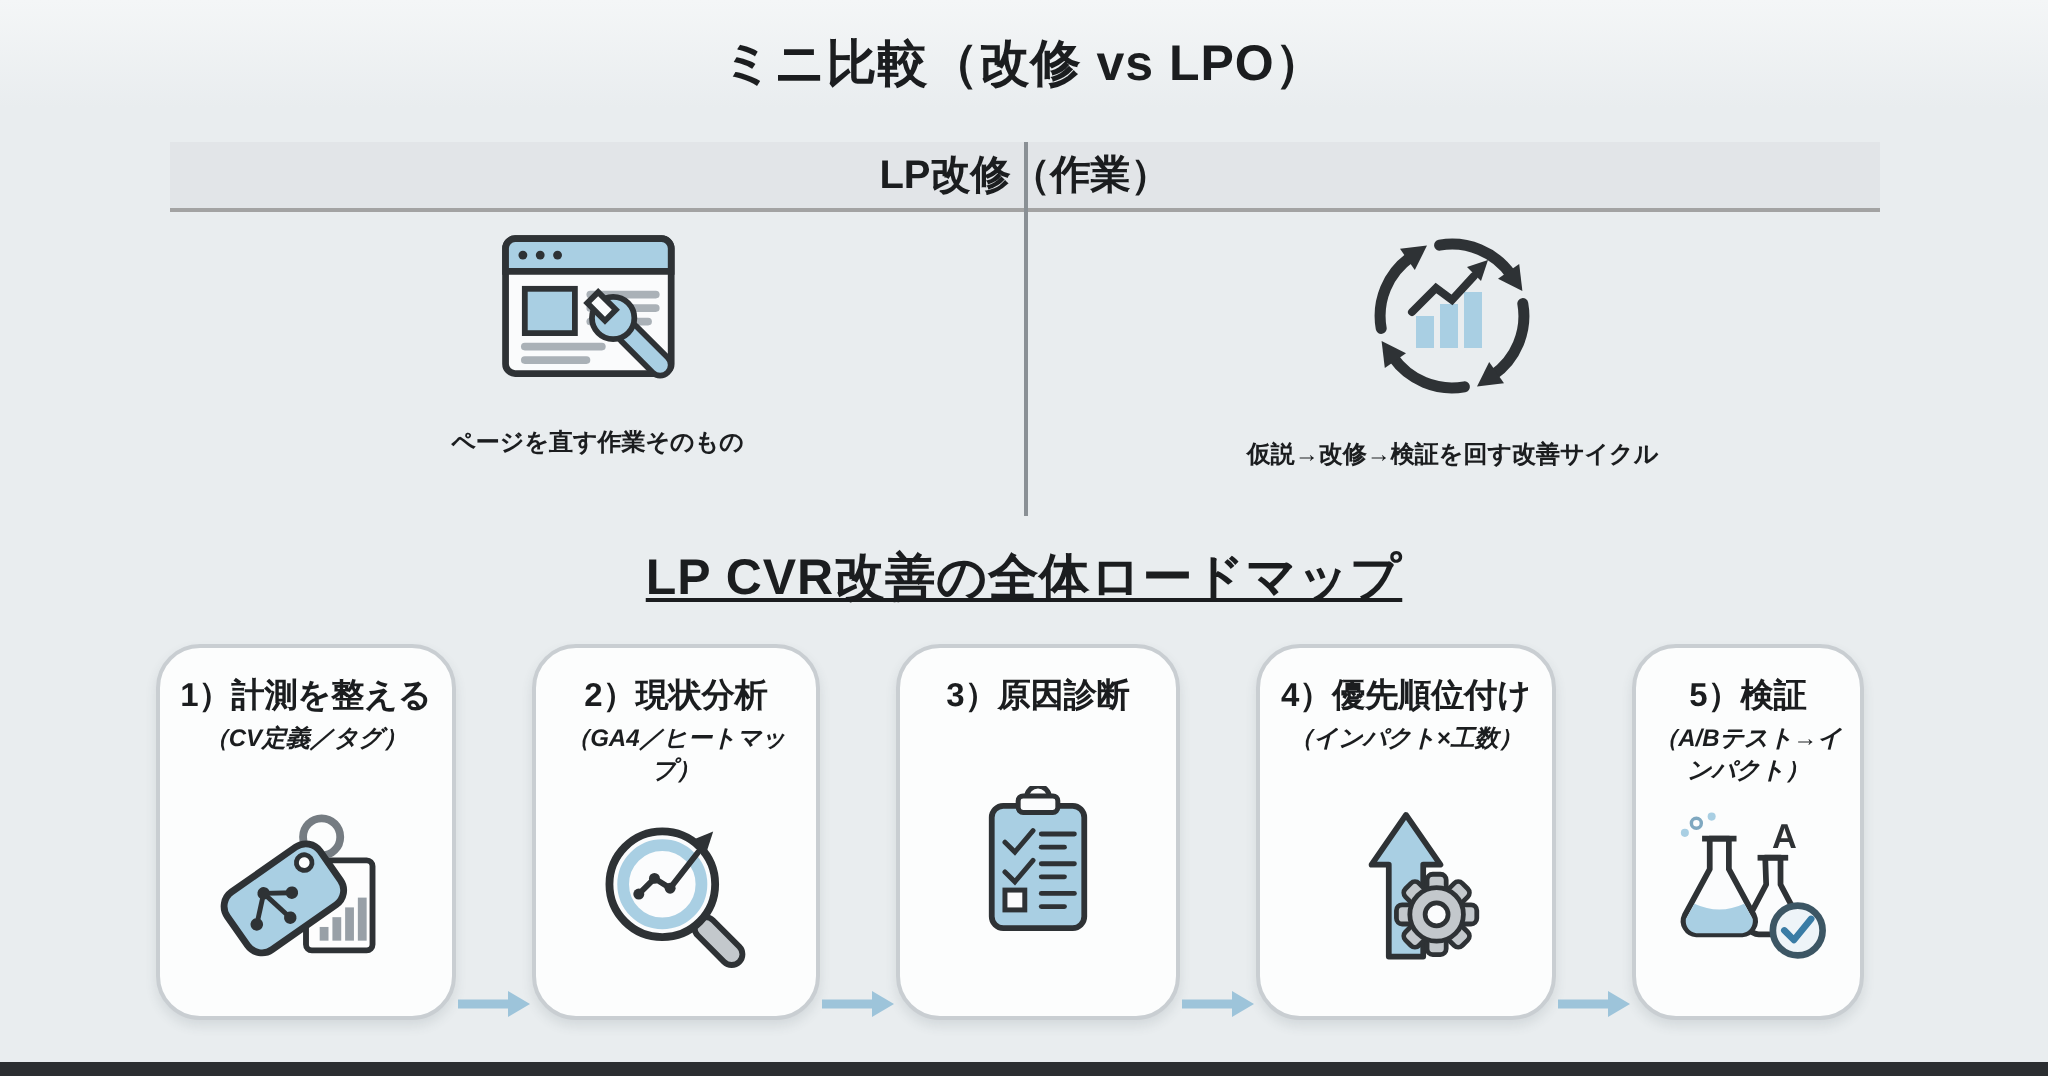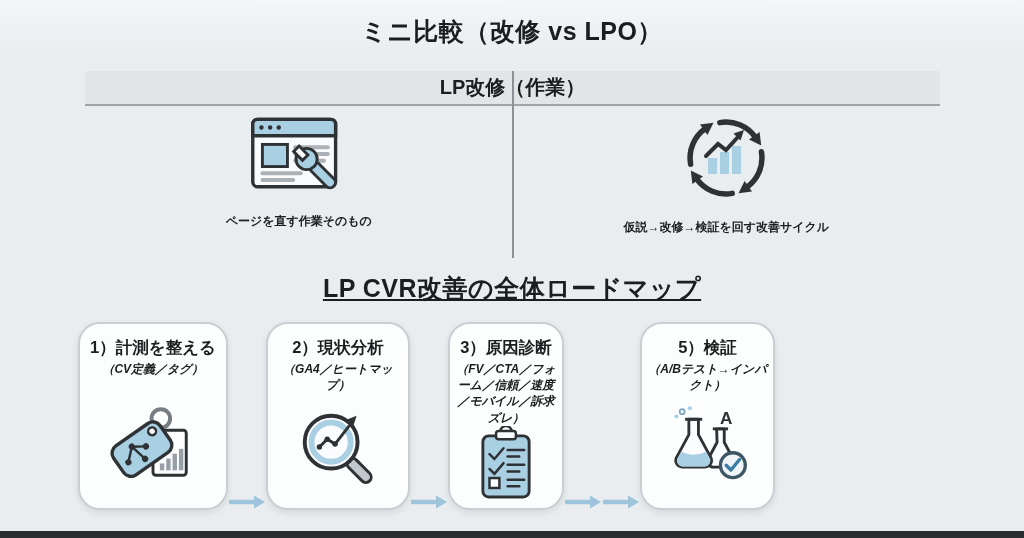--- a/index.html
+++ b/index.html
@@ -42,21 +42,21 @@
     position:absolute; left:78px; top:322px; width:876px; height:188px;
     display:flex; align-items:flex-end;
   }
   .step-card {
     height:188px; background:#fcfdfd;
     border:2px solid #c9ced2; border-radius:22px;
     box-shadow:0 3px 6px rgba(60,70,80,.12);
     display:flex; flex-direction:column; align-items:center;
     padding:13px 5px 6px;
   }
-  .w1{width:150px}.w2{width:144px}.w3{width:116px}.w4{width:150px}.w5{width:135px}
+  .w1{width:150px}.w2{width:144px}.w3{width:142px}.w4{width:150px}.w5{width:116px}
   .step-label { font-size:16.5px; white-space:nowrap; }
   .step-sub { font-size:12px; line-height:1.35; text-align:center; margin-top:2px;font-style:italic; }
   .step-icon { flex:1; display:flex; align-items:center; justify-content:center; }
   .flow-arrow { width:38px; display:flex; justify-content:center; flex:0 0 auto; }
 
   .bottom-bar {
     position:absolute; left:0; right:0; bottom:0; height:7px; background:#2b2e31;
   }
   svg { display:block; }
 </style>
@@ -192,21 +192,20 @@
 
     <div class="flow-arrow">
       <svg width="38" height="16" viewBox="0 0 38 16">
           <line x1="1" y1="8" x2="27" y2="8" stroke="#9dc4da" stroke-width="4.5"></line>
           <path d="M37 8 L26 1.5 L26 14.5 Z" fill="#9dc4da"></path>
         </svg>
     </div>
 
     <div class="step-card w3">
       <div class="step-label">3）原因診断</div>
-      <div class="step-sub">（FV／CTA／フォーム／信頼／速度／モバイル／訴求ズレ）</div>
       <div class="step-icon">
         <svg width="60" height="76" viewBox="0 0 72 92">
           <rect x="8" y="12" width="56" height="74" rx="7" fill="#a9cfe3" stroke="#2e3235" stroke-width="3.5"></rect>
           <path d="M29 7 a7 7 0 0 1 14 0" fill="none" stroke="#2e3235" stroke-width="3"></path>
           <rect x="24" y="6" width="24" height="10" rx="3" fill="#fbfcfd" stroke="#2e3235" stroke-width="3"></rect>
           <g stroke="#2e3235" stroke-width="3" stroke-linecap="round" fill="none">
             <path d="M16 34 l6 6 L33 27"></path>
             <path d="M16 52 l6 6 L33 45"></path>
             <line x1="38" y1="29" x2="58" y2="29"></line>
               <line x1="38" y1="37" x2="52" y2="37"></line>
@@ -220,20 +219,37 @@
       </div>
     </div>
 
     <div class="flow-arrow">
       <svg width="38" height="16" viewBox="0 0 38 16">
           <line x1="1" y1="8" x2="27" y2="8" stroke="#9dc4da" stroke-width="4.5"></line>
           <path d="M37 8 L26 1.5 L26 14.5 Z" fill="#9dc4da"></path>
         </svg>
     </div>
 
+    <div class="step-card w4">
+      <div class="step-label">4）優先順位付け</div>
+      <div class="step-sub">（インパクト×工数）</div>
+      <div class="step-icon">
+        <svg width="88" height="92" viewBox="0 0 92 96">
+          <path d="M28 40 L46 14 L64 40 H55 V88 H37 V40 Z" fill="#a9cfe3" stroke="#2e3235" stroke-width="3" stroke-linejoin="round"></path>
+          <g fill="#c3c8cc" stroke="#2e3235" stroke-width="2.5">
+            <rect x="57" y="45" width="10" height="42" rx="3"></rect>
+            <rect x="57" y="45" width="10" height="42" rx="3" transform="rotate(45 62 66)"></rect>
+            <rect x="57" y="45" width="10" height="42" rx="3" transform="rotate(90 62 66)"></rect>
+            <rect x="57" y="45" width="10" height="42" rx="3" transform="rotate(135 62 66)"></rect>
+            <circle cx="62" cy="66" r="14"></circle>
+          </g>
+          <circle cx="62" cy="66" r="6" fill="#fbfcfd" stroke="#2e3235" stroke-width="2.5"></circle>
+        </svg>
+      </div>
+    </div>
 
     <div class="flow-arrow">
       <svg width="38" height="16" viewBox="0 0 38 16">
           <line x1="1" y1="8" x2="27" y2="8" stroke="#9dc4da" stroke-width="4.5"></line>
           <path d="M37 8 L26 1.5 L26 14.5 Z" fill="#9dc4da"></path>
         </svg>
     </div>
 
     <div class="step-card w5">
       <div class="step-label">5）検証</div>

